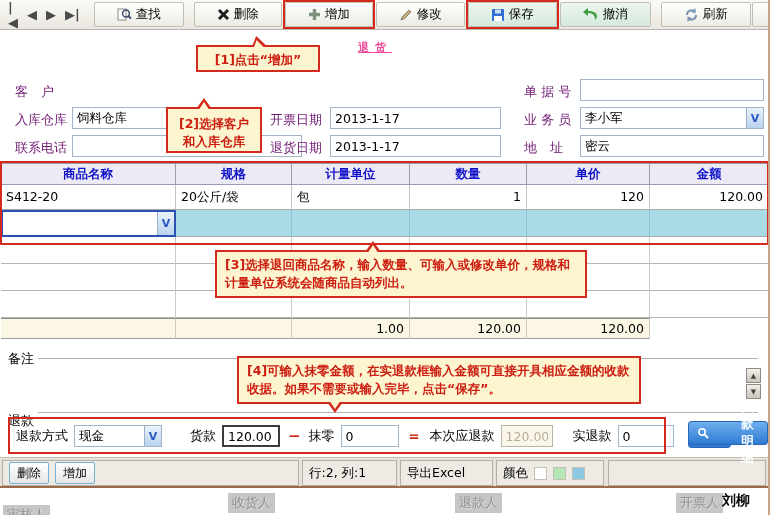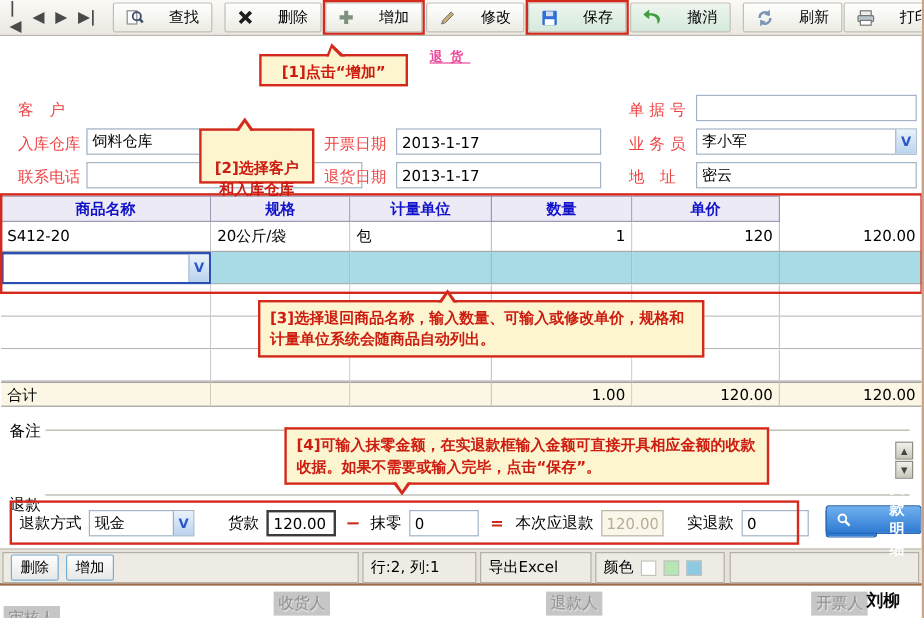--- a/index.html
+++ b/index.html
@@ -13,22 +13,22 @@
   
   .toolbar{
     position:absolute; left:0; top:0; width:770px; height:30px;
     background:linear-gradient(#fbfaf6,#e9e7df);
     border-bottom:1px solid #b9b6ad;
     display:flex; align-items:center; padding:0 4px; gap:1px;
   }
   .tb-nav{ padding:2px 4px; color:#4a4a4a; font-weight:bold; font-size:13px; cursor:default;}
   .tb-sep{ width:1px; height:20px; background:#bdbab2; box-shadow:1px 0 0 #fff; margin:0 4px;}
   .tb-btn{
-    display:inline-flex; align-items:center; gap:21px;
-    padding:3px 10px; font-size:12.5px; color:#000;
+    display:inline-flex; align-items:center; gap:4px;
+    padding:3px 22px; font-size:12.5px; color:#000;
     border:1px solid #c2bfb6; border-radius:2px;
     background:linear-gradient(#ffffff,#ececE4);
     white-space:nowrap; cursor:default;
   }
   .tb-btn.tint{ background:linear-gradient(#eef6ee,#d5e9dc); }
   .red-wrap{ border:2px solid #d42a1e; display:inline-flex; padding:0; }
   .help-circle{
     width:18px;height:18px;border-radius:50%;background:#2b2b2b;color:#fff;
     font-weight:bold;font-size:12px;display:inline-flex;align-items:center;justify-content:center;margin-left:4px;
   }
@@ -43,21 +43,21 @@
   .arr-up-o{ top:-11px; border-left:8px solid transparent; border-right:8px solid transparent; border-bottom:11px solid #d42a1e;}
   .arr-up-i{ top:-7px;  border-left:6px solid transparent; border-right:6px solid transparent; border-bottom:9px solid #fdf5d0;}
   .arr-dn-o{ bottom:-11px; border-left:8px solid transparent; border-right:8px solid transparent; border-top:11px solid #d42a1e;}
   .arr-dn-i{ bottom:-7px;  border-left:6px solid transparent; border-right:6px solid transparent; border-top:9px solid #fdf5d0;}
   
   .page-title{
     position:absolute; left:358px; top:40px;
     color:#ec4899; font-weight:bold; font-size:11px; letter-spacing:6px; z-index:5;text-decoration:underline;
   }
   
-  .flabel{ position:absolute; font-size:13px; color:#ef4444; white-space:pre;}
+  .flabel{ position:absolute; font-size:13px; color:#701a75; white-space:pre;}
   .ipt{
     position:absolute; height:22px; border:1px solid #a3b4c6; background:#fff;
     font-family:inherit; font-size:12.5px; padding:1px 4px; color:#000;
   }
   .combo{
     position:absolute; height:22px; border:1px solid #a3b4c6; background:#fff;
     display:flex; align-items:center;
   }
   .combo-text{ flex:1; padding:0 4px; font-size:12.5px; overflow:hidden; white-space:nowrap;}
   .dd-btn{
@@ -261,21 +261,21 @@
   <span class="help-circle">?</span>
 
   <span class="icon" style="margin-left:4px">
       <svg width="17" height="17" viewBox="0 0 17 17">
         <rect x="2" y="1" width="8" height="15" fill="#e8e0d0" stroke="#555"></rect>
         <path d="M9 8.5 L15 8.5 M12.5 5.5 L15.8 8.5 L12.5 11.5" stroke="#111" stroke-width="1.7" fill="none"></path>
       </svg>
     </span>
 </div>
 
-<div class="callout" style="left:196px; top:45px; width:124px; height:27px; text-align:center;margin-left:20px;">
+<div class="callout" style="left:196px; top:45px; width:124px; height:27px; text-align:center;">
   <span class="arr arr-up-o" style="left:52px; transform:skewX(18deg);"></span>
   <span class="arr arr-up-i" style="left:54px; transform:skewX(18deg);"></span>
   <span>[1]点击“增加”</span>
 </div>
 
 <div class="page-title">退货</div>
 
 <div>
   <span class="flabel" style="left:15px; top:83px;">客　户</span>
   <div class="combo" style="left:72px; top:79px; width:170px;margin-top:28px;">
@@ -304,36 +304,37 @@
   <span class="flabel" style="left:15px; top:139px;">联系电话</span>
   <input class="ipt" style="left: 72px; top: 135px; width: 230px;" value="">
 
   <span class="flabel" style="left:270px; top:139px;">退货日期</span>
   <input class="ipt" style="left: 330px; top: 135px; width: 171px;" value="2013-1-17">
 
   <span class="flabel" style="left:524px; top:139px;">地　址</span>
   <input class="ipt" style="left: 580px; top: 135px; width: 184px;" value="密云">
 </div>
 
-<div class="callout" style="left:166px; top:107px; width:96px; height:46px; text-align:center; padding-top:22px;">
+<div class="callout" style="left:166px; top:107px; width:96px; height:46px; text-align:center; padding-top:6px;">
   <span class="arr arr-up-o" style="left:28px;"></span>
   <span class="arr arr-up-i" style="left:30px;"></span>
   <span style="white-space:pre-line;">[2]选择客户
 和入库仓库</span>
 </div>
 
 <div class="table-redbox"></div>
 
 <div class="grid">
   <div class="grow">
     <div class="gh">商品名称</div>
     <div class="gh">规格</div>
     <div class="gh">计量单位</div>
     <div class="gh">数量</div>
     <div class="gh">单价</div>
+    <div class="gh">金额</div>
   </div>
 
   <div class="grow">
     <div class="gc">S412-20</div>
     <div class="gc">20公斤/袋</div>
     <div class="gc">包</div>
     <div class="gc num">1</div>
     <div class="gc num">120</div>
     <div class="gc num">120.00</div>
   </div>
@@ -369,21 +370,20 @@
   <div class="grow erow">
     <div class="gc"></div>
       <div class="gc"></div>
       <div class="gc"></div>
       <div class="gc"></div>
       <div class="gc"></div>
       <div class="gc"></div>
   </div>
 
   <div class="grow trow">
-    <div class="gc">合计</div>
     <div class="gc"></div>
     <div class="gc"></div>
     <div class="gc num">1.00</div>
     <div class="gc num">120.00</div>
     <div class="gc num">120.00</div>
   </div>
 </div>
 
 <div class="callout" style="left:215px; top:250px; width:372px;">
   <span class="arr arr-up-o" style="left:148px;"></span>

